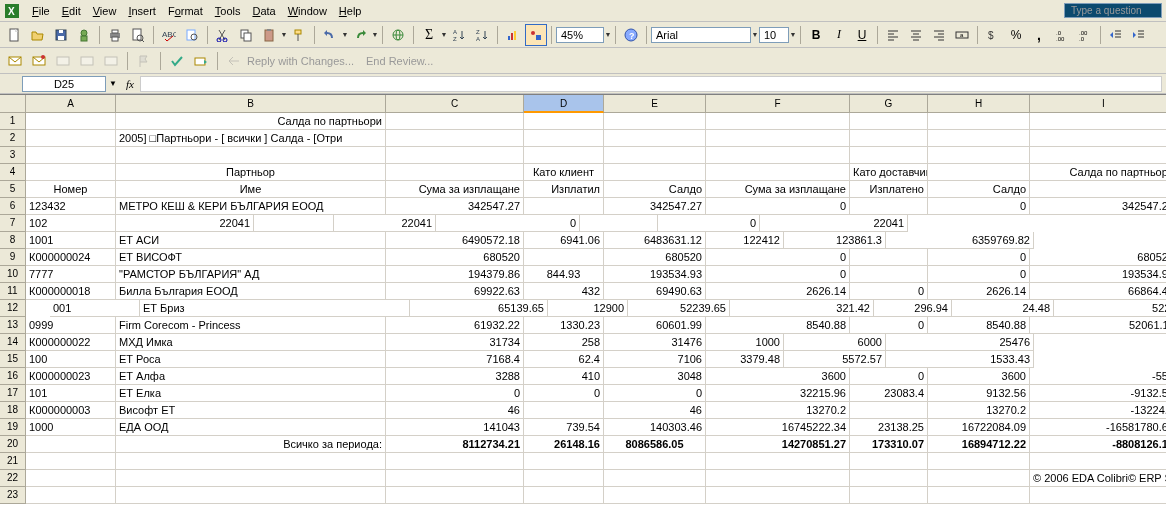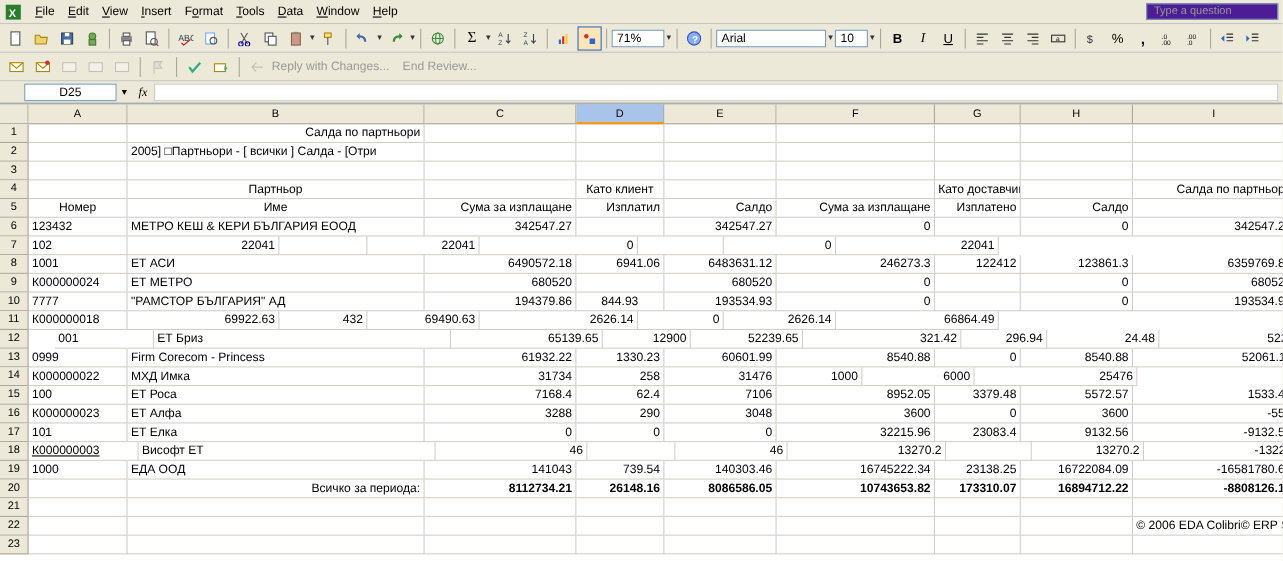--- a/index.html
+++ b/index.html
@@ -2,21 +2,21 @@
 <html><head>
 <meta charset="utf-8">
 <style>
   * { box-sizing: border-box; margin: 0; padding: 0; }
   body { font-family: Arial, sans-serif; font-size: 11px; background: #ece9d8; width: 1166px; height: 510px; overflow: hidden; }
   
   .menu-bar { display: flex; align-items: center; padding: 2px 4px; background: #ece9d8; border-bottom: 1px solid #c0c0c0; height: 22px; }
   .menu-bar .app-icon { width: 16px; height: 16px; margin-right: 6px; display: inline-flex; align-items: center; justify-content: center; }
   .menu-item { padding: 2px 6px; cursor: default; }
   .menu-item u { text-decoration: underline; }
-  .question-box { margin-left: auto; padding: 1px 6px; color: #999; border: 1px solid #7e9db9; background: #4c1d95; width: 120px; text-align: left; font-size: 10px; }
+  .question-box { margin-left: auto; padding: 1px 6px; color: #999; border: 1px solid #7e9db9; background: #0c4a6e; width: 98px; text-align: left; font-size: 10px; }
   
   .toolbar { display: flex; align-items: center; padding: 2px 4px; background: #ece9d8; border-bottom: 1px solid #c0c0c0; height: 26px; gap: 1px; }
   .tb-btn { width: 22px; height: 22px; display: inline-flex; align-items: center; justify-content: center; cursor: default; border: 1px solid transparent; }
   .tb-sep { width: 1px; height: 18px; background: #aca899; margin: 0 3px; }
   .tb-dropdown { width: 6px; height: 22px; display: inline-flex; align-items: center; justify-content: center; font-size: 7px; color: #333; }
   .zoom-box { background: #fff; border: 1px solid #7e9db9; padding: 1px 4px; width: 48px; display: inline-block; }
   .font-box { background: #fff; border: 1px solid #7e9db9; padding: 1px 4px; width: 100px; display: inline-block; }
   .size-box { background: #fff; border: 1px solid #7e9db9; padding: 1px 4px; width: 30px; display: inline-block; }
   
   .toolbar2 { display: flex; align-items: center; padding: 2px 4px; background: #ece9d8; border-bottom: 1px solid #c0c0c0; height: 26px; gap: 2px; color: #999; }
@@ -194,21 +194,21 @@
         <rect x="8" y="3" width="2" height="9" fill="#fc3"></rect>
       </svg>
     </span>
   <span class="tb-btn" style="border:1px solid #316ac5;background:#fce5b6">
       <svg width="14" height="14">
         <circle cx="4" cy="5" r="2" fill="#c33"></circle>
         <rect x="7" y="7" width="5" height="5" fill="#36c"></rect>
       </svg>
     </span>
   <span class="tb-sep"></span>
-  <span class="zoom-box">71%</span>
+  <span class="zoom-box">45%</span>
   <span class="tb-dropdown">▼</span>
   <span class="tb-sep"></span>
   <span class="tb-btn">
       <svg width="14" height="14">
         <circle cx="7" cy="7" r="6" fill="#8af" stroke="#35a"></circle>
         <text x="5" y="11" font-size="9" fill="#fff" font-weight="bold">?</text>
       </svg>
     </span>
   <span class="tb-sep"></span>
   <span class="font-box">Arial</span>
@@ -478,28 +478,27 @@
         <div class="cell" style="width: 78px;"></div>
         <div class="cell r" style="width: 102px;">0</div>
         <div class="cell r" style="width: 148px;">22041</div>
       </div>
       <div class="cell-row">
         <div class="cell" style="width: 90px;">1001</div>
         <div class="cell" style="width: 270px;">ЕТ АСИ</div>
         <div class="cell r" style="width: 138px;">6490572.18</div>
         <div class="cell r" style="width: 80px;">6941.06</div>
         <div class="cell r" style="width: 102px;">6483631.12</div>
-        <div class="cell r" style="width: 144px;">246273.3</div>
         <div class="cell r" style="width: 78px;">122412</div>
         <div class="cell r" style="width: 102px;">123861.3</div>
         <div class="cell r" style="width: 148px;">6359769.82</div>
       </div>
       <div class="cell-row">
         <div class="cell" style="width: 90px;">К000000024</div>
-        <div class="cell" style="width: 270px;">ЕТ МЕТРО</div>
+        <div class="cell" style="width: 270px;">ЕТ ВИСОФТ</div>
         <div class="cell r" style="width: 138px;">680520</div>
         <div class="cell" style="width: 80px;"></div>
         <div class="cell r" style="width: 102px;">680520</div>
         <div class="cell r" style="width: 144px;">0</div>
         <div class="cell" style="width: 78px;"></div>
         <div class="cell r" style="width: 102px;">0</div>
         <div class="cell r" style="width: 148px;">680520</div>
       </div>
       <div class="cell-row">
         <div class="cell" style="width: 90px;">7777</div>
@@ -507,20 +506,21 @@
         <div class="cell r" style="width: 138px;">194379.86</div>
         <div class="cell r" style="width: 80px; text-align: center;">844.93</div>
         <div class="cell r" style="width: 102px;">193534.93</div>
         <div class="cell r" style="width: 144px;">0</div>
         <div class="cell" style="width: 78px;"></div>
         <div class="cell r" style="width: 102px;">0</div>
         <div class="cell r" style="width: 148px;">193534.93</div>
       </div>
       <div class="cell-row">
         <div class="cell" style="width: 90px;">К000000018</div>
+        <div class="cell" style="width: 270px;">Билла България ЕООД</div>
         <div class="cell r" style="width: 138px;">69922.63</div>
         <div class="cell r" style="width: 80px;">432</div>
         <div class="cell r" style="width: 102px;">69490.63</div>
         <div class="cell r" style="width: 144px;">2626.14</div>
         <div class="cell r" style="width: 78px;">0</div>
         <div class="cell r" style="width: 102px;">2626.14</div>
         <div class="cell r" style="width: 148px;">66864.49</div>
       </div>
       <div class="cell-row">
         <div class="cell" style="width: 90px; margin-left: 24px;">001</div>
@@ -553,49 +553,48 @@
         <div class="cell r" style="width: 78px;">1000</div>
         <div class="cell r" style="width: 102px;">6000</div>
         <div class="cell r" style="width: 148px;">25476</div>
       </div>
       <div class="cell-row">
         <div class="cell" style="width: 90px;">100</div>
         <div class="cell" style="width: 270px;">ЕТ Роса</div>
         <div class="cell r" style="width: 138px;">7168.4</div>
         <div class="cell r" style="width: 80px;">62.4</div>
         <div class="cell r" style="width: 102px;">7106</div>
-        <div class="cell r" style="width: 144px;">8952.05</div>
         <div class="cell r" style="width: 78px;">3379.48</div>
         <div class="cell r" style="width: 102px;">5572.57</div>
         <div class="cell r" style="width: 148px;">1533.43</div>
       </div>
       <div class="cell-row">
         <div class="cell" style="width: 90px;">К000000023</div>
         <div class="cell" style="width: 270px;">ЕТ Алфа</div>
         <div class="cell r" style="width: 138px;">3288</div>
-        <div class="cell r" style="width: 80px;">290</div>
+        <div class="cell r" style="width: 80px;">410</div>
         <div class="cell r" style="width: 102px;">3048</div>
         <div class="cell r" style="width: 144px;">3600</div>
         <div class="cell r" style="width: 78px;">0</div>
         <div class="cell r" style="width: 102px;">3600</div>
         <div class="cell r" style="width: 148px;">-552</div>
       </div>
       <div class="cell-row">
         <div class="cell" style="width: 90px;">101</div>
         <div class="cell" style="width: 270px;">ЕТ Елка</div>
         <div class="cell r" style="width: 138px;">0</div>
         <div class="cell r" style="width: 80px;">0</div>
         <div class="cell r" style="width: 102px;">0</div>
         <div class="cell r" style="width: 144px;">32215.96</div>
         <div class="cell r" style="width: 78px;">23083.4</div>
         <div class="cell r" style="width: 102px;">9132.56</div>
         <div class="cell r" style="width: 148px;">-9132.56</div>
       </div>
       <div class="cell-row">
-        <div class="cell" style="width: 100px; text-decoration: underline;">К000000003</div>
+        <div class="cell" style="width: 90px;">К000000003</div>
         <div class="cell" style="width: 270px;">Висофт ЕТ</div>
         <div class="cell r" style="width: 138px;">46</div>
         <div class="cell" style="width: 80px;"></div>
         <div class="cell r" style="width: 102px;">46</div>
         <div class="cell r" style="width: 144px;">13270.2</div>
         <div class="cell" style="width: 78px;"></div>
         <div class="cell r" style="width: 102px;">13270.2</div>
         <div class="cell r" style="width: 148px;">-13224.2</div>
       </div>
       <div class="cell-row">
@@ -607,22 +606,22 @@
         <div class="cell r" style="width: 144px;">16745222.34</div>
         <div class="cell r" style="width: 78px;">23138.25</div>
         <div class="cell r" style="width: 102px;">16722084.09</div>
         <div class="cell r" style="width: 148px;">-16581780.63</div>
       </div>
       <div class="cell-row">
         <div class="cell" style="width: 90px;"></div>
         <div class="cell r" style="width: 270px;">Всичко за периода:</div>
         <div class="cell r b" style="width: 138px;">8112734.21</div>
         <div class="cell r b" style="width: 80px;">26148.16</div>
-        <div class="cell r b" style="width: 102px;">8086586.05</div>
-        <div class="cell r b" style="width: 144px;">10743653.82</div>
+        <div class="cell r b" style="width: 102px; text-align: center;">8086586.05</div>
+        <div class="cell r b" style="width: 144px;">14270851.27</div>
         <div class="cell r b" style="width: 78px;">173310.07</div>
         <div class="cell r b" style="width: 102px;">16894712.22</div>
         <div class="cell r b" style="width: 148px;">-8808126.17</div>
       </div>
       <div class="cell-row">
         <div class="cell" style="width: 90px;"></div>
         <div class="cell" style="width: 270px;"></div>
         <div class="cell" style="width: 138px;"></div>
         <div class="cell" style="width: 80px;"></div>
         <div class="cell" style="width: 102px;"></div>

